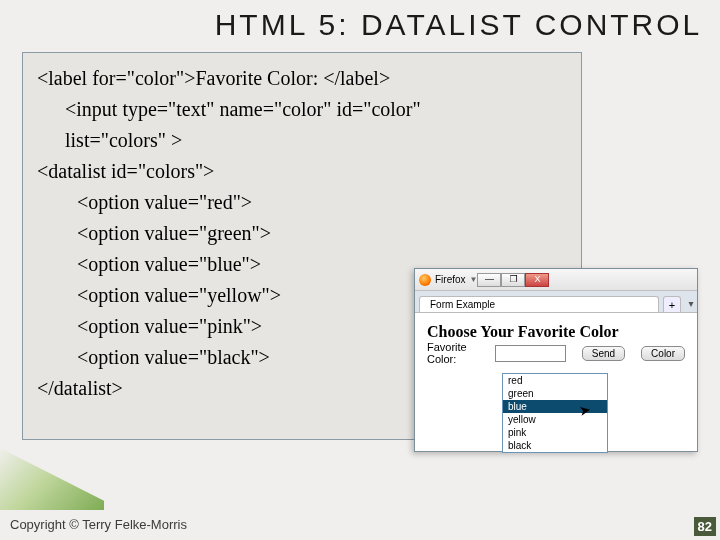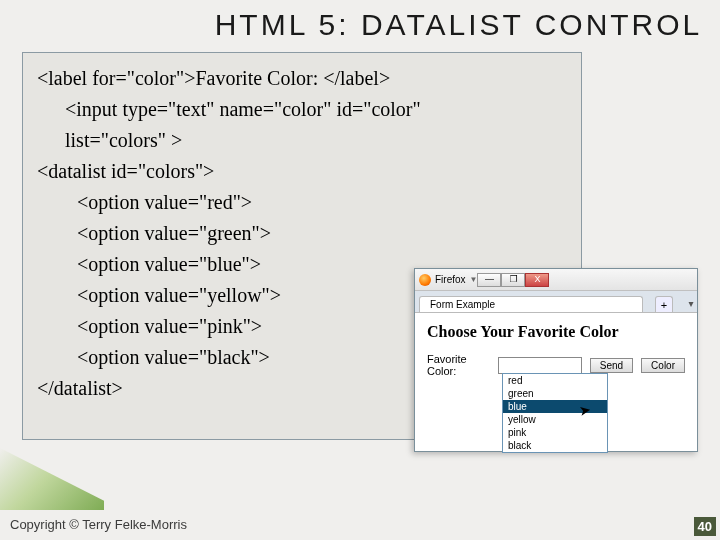--- a/index.html
+++ b/index.html
@@ -9,29 +9,29 @@
   .codebox .ind1{margin-left:28px}
   .codebox .ind2{margin-left:40px}
   .browser{position:absolute;top:268px;left:414px;width:284px;height:184px;background:#fff;border:1px solid #7a8f9a;box-shadow:-2px 2px 6px rgba(0,0,0,.25);font-family:"Segoe UI",Tahoma,sans-serif;font-size:11px;color:#000}
   .browser-top{background:linear-gradient(#f7f7f7,#e4e4e4);border-bottom:1px solid #c0c0c0;height:22px;display:flex;align-items:center;justify-content:flex-start;padding:0 4px}
   .ff{display:flex;align-items:center;gap:4px;font-size:10px}
   .ff-logo{width:12px;height:12px;border-radius:50%;background:radial-gradient(circle at 40% 35%,#ffcc66,#ff7a00 60%,#cc3d00)}
   .drop{font-size:8px;color:#666}
   .winbtns{display:flex;gap:0}
   .winbtn{width:24px;height:14px;border:1px solid #999;background:linear-gradient(#fefefe,#ddd);display:flex;align-items:center;justify-content:center;font-size:9px;line-height:1}
   .winbtn.close{background:linear-gradient(#e98,#c44);color:#fff;border-color:#a33}
-  .tabs{background:#dde4ec;height:22px;display:flex;align-items:flex-end;padding-left:4px;gap:12px;border-bottom:1px solid #bbb}
+  .tabs{background:#dde4ec;height:22px;display:flex;align-items:flex-end;padding-left:4px;gap:4px;border-bottom:1px solid #bbb}
   .tab{background:#fff;border:1px solid #bbb;border-bottom:none;padding:2px 10px;font-size:10px;border-radius:3px 3px 0 0;flex:1}
   .plustab{width:18px;height:16px;background:#eef;border:1px solid #bbb;border-bottom:none;display:flex;align-items:center;justify-content:center;font-size:11px;border-radius:3px 3px 0 0}
   .chev{width:12px;text-align:center;font-size:10px;color:#555;padding-bottom:3px}
   .content{padding:10px 12px}
-  .h{font-family:Georgia,serif;font-weight:700;font-size:16px;margin-bottom:12px}
-  .formrow{display:flex;align-items:center;gap:8px;font-size:11px}
+  .h{font-family:Georgia,serif;font-weight:700;font-size:16px;}
+  .formrow{display:flex;align-items:center;gap:16px;font-size:11px}
   .textin{width:96px;height:17px;border:1px solid #888;background:#fff}
-  .btn{border:1px solid #8a8a8a;background:linear-gradient(#f8f8f8,#dcdcdc);padding:1px 9px;font-size:10px;border-radius:0}
+  .btn{border:1px solid #8a8a8a;background:linear-gradient(#f8f8f8,#dcdcdc);padding:1px 9px;font-size:10px;border-radius:5px}
   .datalist{position:absolute;top:104px;left:87px;width:106px;border:1px solid #6a94b5;background:#fff;font-size:10px}
   .opt{padding:1px 5px}
   .opt.sel{background:#0c4a6e;color:#fff}
   .cursor{position:absolute;top:133px;left:164px;font-size:14px;color:#000;transform:rotate(-10deg)}
   .bottom-accent{position:absolute;left:0;bottom:30px;width:104px;height:62px;background:linear-gradient(135deg,rgba(154,195,92,0) 0%,rgba(154,195,92,.55) 45%,rgba(107,160,58,.85) 100%);clip-path:polygon(0 0,100% 85%,100% 100%,0 100%)}
   .copyright{position:absolute;bottom:8px;left:10px;font-size:13px;color:#3b3b3b}
   .pagenum{position:absolute;bottom:4px;right:4px;font-size:13px;font-weight:700;color:#fff;background:#4a593a;padding:2px 4px}
 </style>
 </head>
 <body>
@@ -85,13 +85,13 @@
     <div class="opt sel">blue</div>
     <div class="opt">yellow</div>
     <div class="opt">pink</div>
     <div class="opt">black</div>
   </div>
   <div class="cursor">➤</div>
 </div>
 
 <div class="bottom-accent"></div>
 <div class="copyright">Copyright © Terry Felke-Morris</div>
-<div class="pagenum">40</div>
+<div class="pagenum">82</div>
 
 </body></html>

